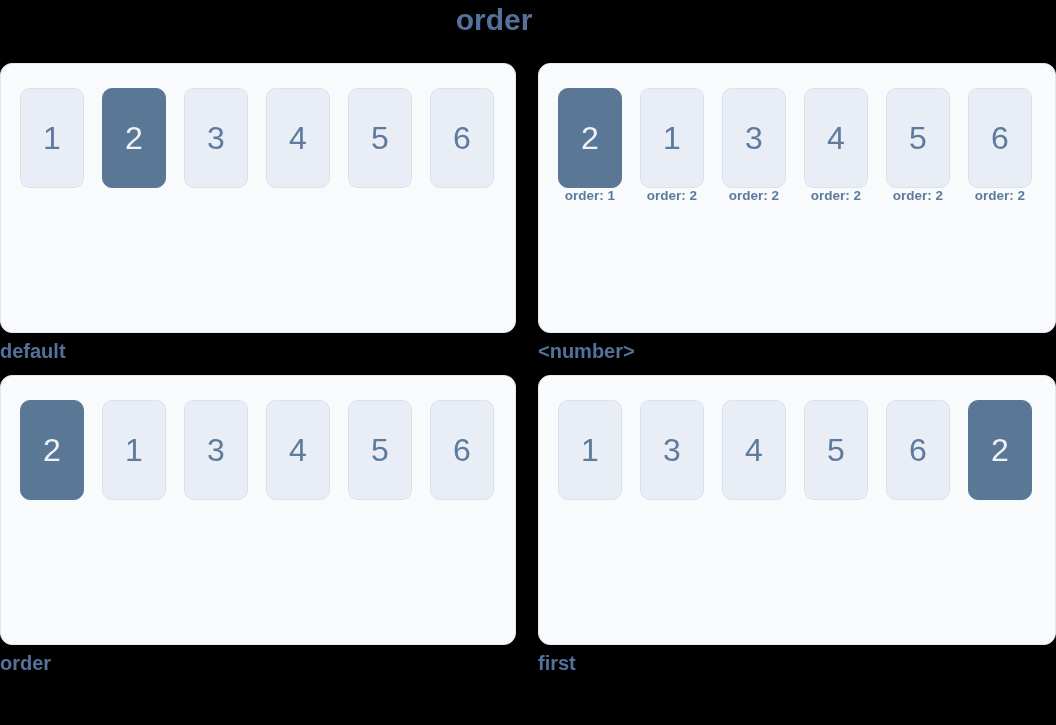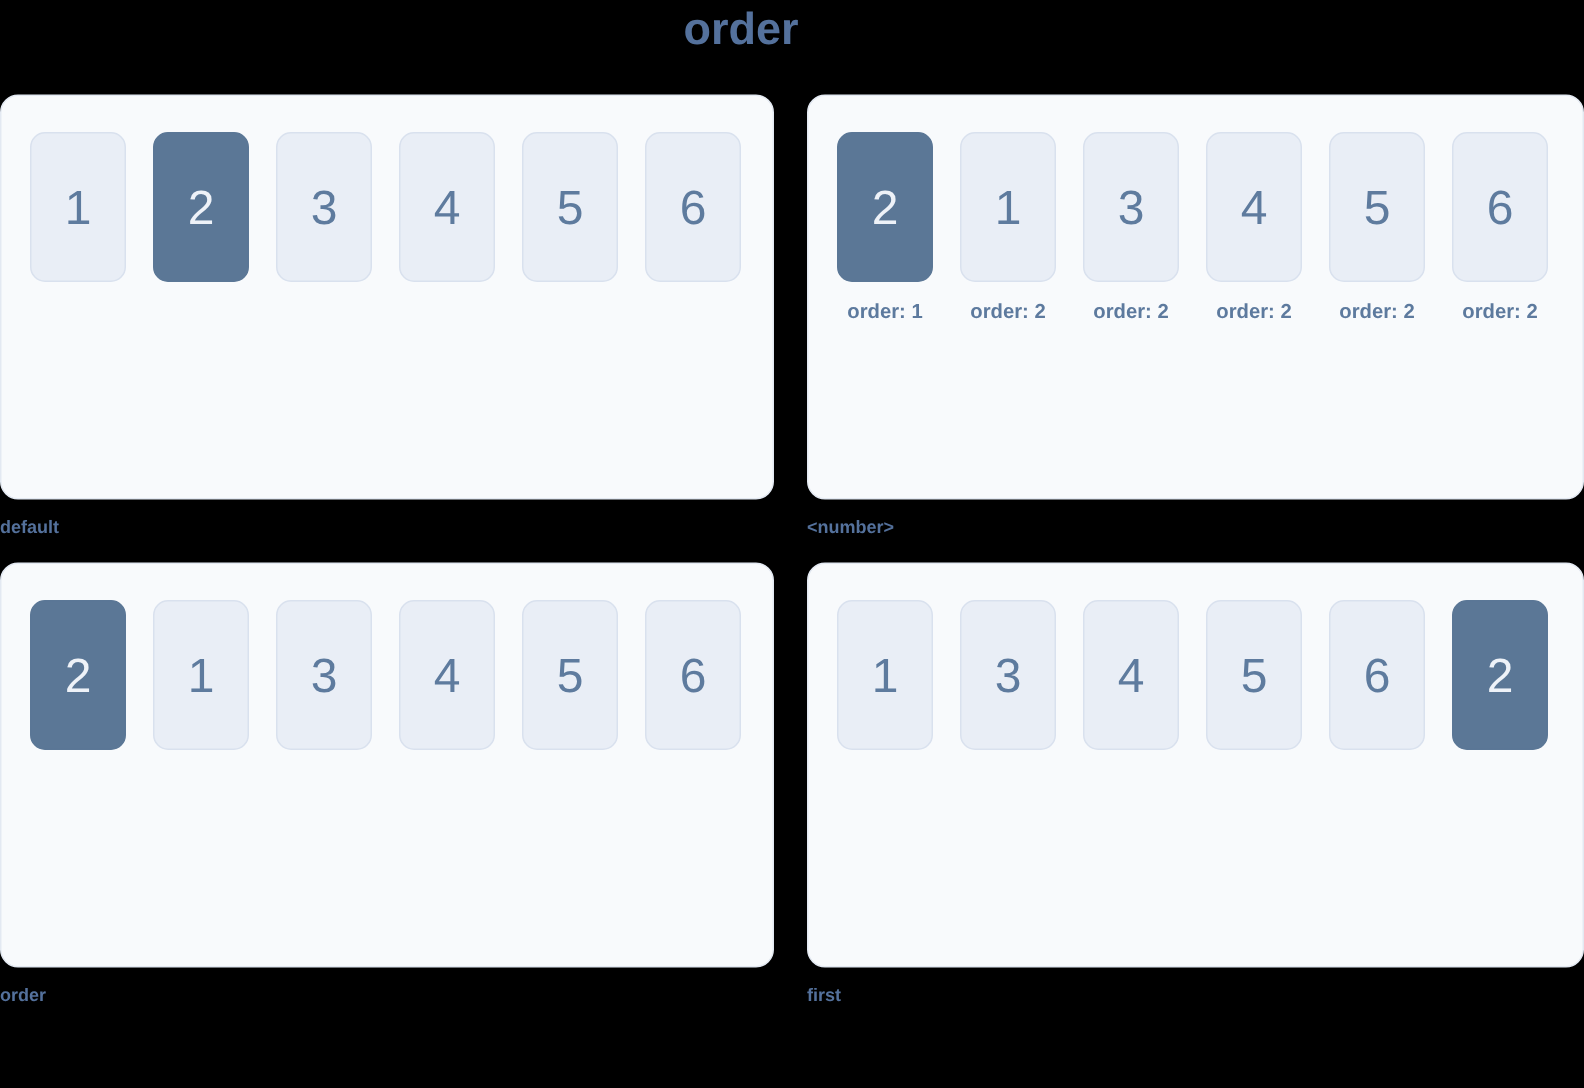--- a/index.html
+++ b/index.html
@@ -65,29 +65,28 @@
     font-size: 32px;
     font-weight: 500;
     color: #5e7b9e;
   }
   .card.active {
     background: #5b7796;
     border-color: #5b7796;
     color: #eef2f8;
   }
   .sublabel {
-    margin-top: 12px;
     font-size: 13.5px;
     font-weight: 600;
     color: #5d7a9e;
     white-space: nowrap;
   }
   .caption {
     margin-top: 9px;
-    font-size: 12px;
+    font-size: 20px;
     font-weight: 700;
     color: #54719c;
     line-height: 19px;
   }
 </style>
 </head>
 <body>
 
 <div class="page">
 

